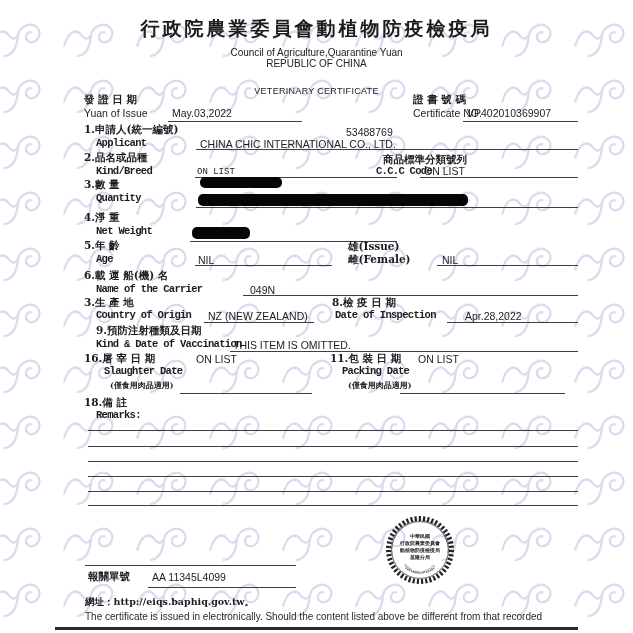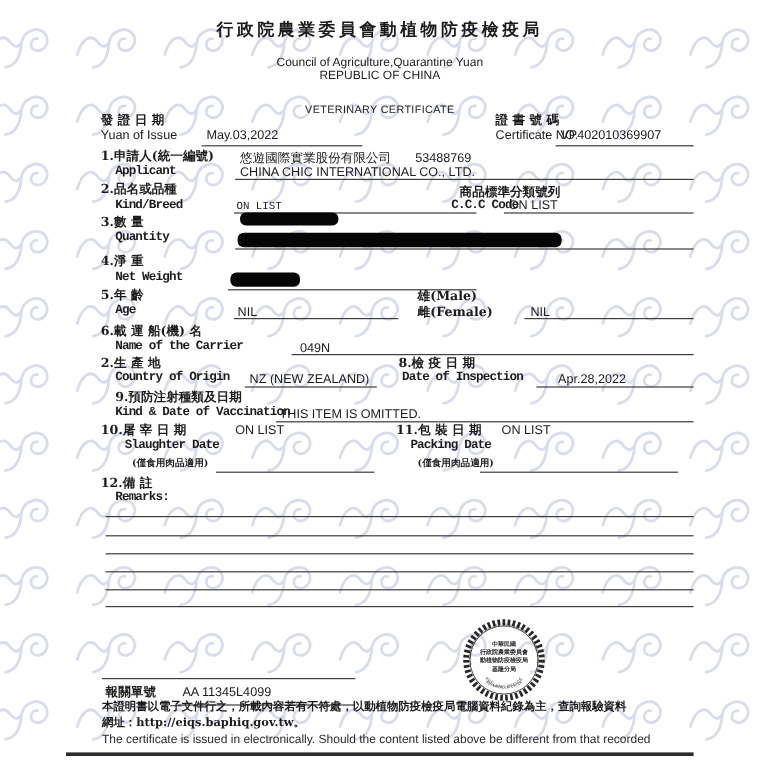--- a/index.html
+++ b/index.html
@@ -3,21 +3,21 @@
 <meta charset="utf-8">
 <style>
   html,body{margin:0;padding:0;background:#ffffff;}
   .page{position:relative;width:633px;height:633px;background:#ffffff;overflow:hidden;
         font-family:"Liberation Sans",sans-serif;color:#1c1c1c;}
   .wm-layer{position:absolute;inset:0;z-index:1;pointer-events:none;}
   .wm{position:absolute;width:58px;height:40px;}
   .content{position:absolute;inset:0;z-index:2;}
   .abs{position:absolute;white-space:nowrap;}
   .hdr{position:absolute;left:55px;width:523px;text-align:center;}
-  .title-zh{font-family:Liberation Mono, monospace;font-weight:bold;font-size:14px;letter-spacing:3px;}
+  .title-zh{font-family:Liberation Mono, monospace;font-weight:bold;font-size:19px;letter-spacing:3px;}
   .doc-zh{font-family:"DejaVu Serif",serif;font-weight:bold;font-size:12.5px;letter-spacing:4px;}
   .hdr-en{font-size:10px;color:#222;}
   .doc-en{font-size:9px;letter-spacing:.3px;color:#222;}
   .zh{font-family:"DejaVu Serif",serif;font-weight:bold;font-size:10.5px;}
   .zh-sm{font-family:"DejaVu Serif",serif;font-weight:bold;font-size:8px;}
   .en{font-family:"Liberation Mono",monospace;font-weight:bold;font-size:10.5px;letter-spacing:-.7px;}
   .en-sans{font-size:10.5px;color:#1c1c1c;}
   .val{font-size:10.5px;}
   .val-mono{font-family:"Liberation Mono",monospace;font-size:9px;}
   .ul{position:absolute;height:0;border-bottom:1.2px solid #3e3e3e;}
@@ -345,21 +345,20 @@
     <span class="abs zh" style="left:84px;top:93px">發 證 日 期</span>
     <span class="abs en-sans" style="left:84px;top:107px">Yuan of Issue</span>
     <span class="abs val" style="left:172px;top:107px">May.03,2022</span>
     <i class="ul" style="left:168px;top:121px;width:134px"></i>
     <span class="abs zh" style="left:413px;top:93px">證 書 號 碼</span>
     <span class="abs en-sans" style="left:413px;top:107px">Certificate NO.</span>
     <span class="abs val" style="left:467px;top:107px">VP402010369907</span>
     <i class="ul" style="left:463px;top:121px;width:115px"></i>
 
     <span class="abs zh" style="left:84px;top:123px">1.申請人(統一編號)</span>
-    <span class="abs zh" style="left:200px;top:125px;font-weight:normal">悠遊國際實業股份有限公司</span>
     <span class="abs val" style="left:346px;top:126px">53488769</span>
     <span class="abs en" style="left:96px;top:137px">Applicant</span>
     <span class="abs val" style="left:200px;top:138px">CHINA CHIC INTERNATIONAL CO., LTD.</span>
     <i class="ul" style="left:196px;top:149px;width:382px"></i>
 
     <span class="abs zh" style="left:84px;top:151px">2.品名或品種</span>
     <span class="abs zh" style="left:383px;top:153px">商品標準分類號列</span>
     <span class="abs en" style="left:96px;top:165px">Kind/Breed</span>
     <span class="abs val-mono" style="left:197px;top:167px">ON LIST</span>
     <i class="ul" style="left:195px;top:177px;width:202px"></i>
@@ -372,59 +371,59 @@
     <span class="abs en" style="left:96px;top:192px">Quantity</span>
     <i class="bar" style="left:198px;top:194px;width:270px;height:12px"></i>
     <i class="ul" style="left:196px;top:207px;width:382px"></i>
 
     <span class="abs zh" style="left:84px;top:211px">4.淨  重</span>
     <span class="abs en" style="left:96px;top:225px">Net Weight</span>
     <i class="bar" style="left:192px;top:227px;width:58px;height:12px"></i>
     <i class="ul" style="left:190px;top:241px;width:207px"></i>
 
     <span class="abs zh" style="left:84px;top:239px">5.年  齡</span>
-    <span class="abs zh" style="left:348px;top:240px">雄(Male)</span>
+    <span class="abs zh" style="left:348px;top:240px">雄(Issue)</span>
     <span class="abs en" style="left:96px;top:253px">Age</span>
     <span class="abs val" style="left:198px;top:254px">NIL</span>
     <i class="ul" style="left:195px;top:265px;width:137px"></i>
     <span class="abs zh" style="left:348px;top:253px">雌(Female)</span>
     <span class="abs val" style="left:442px;top:254px">NIL</span>
     <i class="ul" style="left:437px;top:265px;width:141px"></i>
 
     <span class="abs zh" style="left:84px;top:269px">6.載 運 船(機) 名</span>
     <span class="abs en" style="left:96px;top:283px">Name of the Carrier</span>
     <span class="abs val" style="left:250px;top:284px">049N</span>
     <i class="ul" style="left:243px;top:295px;width:335px"></i>
 
-    <span class="abs zh" style="left:84px;top:296px">2.生  產  地</span>
+    <span class="abs zh" style="left:84px;top:296px">3.生  產  地</span>
     <span class="abs zh" style="left:332px;top:296px">8.檢 疫 日 期</span>
     <span class="abs en" style="left:96px;top:309px">Country of Origin</span>
     <span class="abs val" style="left:208px;top:310px">NZ (NEW ZEALAND)</span>
     <i class="ul" style="left:204px;top:322px;width:110px"></i>
     <span class="abs en" style="left:335px;top:309px">Date of Inspection</span>
     <span class="abs val" style="left:465px;top:310px">Apr.28,2022</span>
     <i class="ul" style="left:447px;top:322px;width:131px"></i>
 
     <span class="abs zh" style="left:96px;top:324px">9.預防注射種類及日期</span>
     <span class="abs en" style="left:96px;top:338px">Kind &amp; Date of Vaccination</span>
     <span class="abs val" style="left:233px;top:339px">THIS ITEM IS OMITTED.</span>
     <i class="ul" style="left:230px;top:351px;width:348px"></i>
 
-    <span class="abs zh" style="left:84px;top:352px">10.屠 宰 日 期</span>
+    <span class="abs zh" style="left:84px;top:352px">16.屠 宰 日 期</span>
     <span class="abs val" style="left:196px;top:353px">ON LIST</span>
     <span class="abs zh" style="left:330px;top:352px">11.包 裝 日 期</span>
     <span class="abs val" style="left:418px;top:353px">ON LIST</span>
     <span class="abs en" style="left:104px;top:365px">Slaughter Date</span>
     <span class="abs en" style="left:342px;top:365px">Packing Date</span>
     <span class="abs zh-sm" style="left:110px;top:380px">(僅食用肉品適用)</span>
     <i class="ul" style="left:180px;top:393px;width:132px"></i>
     <span class="abs zh-sm" style="left:348px;top:380px">(僅食用肉品適用)</span>
     <i class="ul" style="left:400px;top:393px;width:165px"></i>
 
-    <span class="abs zh" style="left:84px;top:396px">12.備  註</span>
+    <span class="abs zh" style="left:84px;top:396px">18.備  註</span>
     <span class="abs en" style="left:96px;top:409px">Remarks:</span>
     <i class="ul" style="left:88px;top:430px;width:490px"></i>
     <i class="ul" style="left:88px;top:446px;width:490px"></i>
     <i class="ul" style="left:88px;top:461px;width:490px"></i>
     <i class="ul" style="left:88px;top:476px;width:490px"></i>
     <i class="ul" style="left:88px;top:491px;width:490px"></i>
     <i class="ul" style="left:88px;top:505px;width:490px"></i>
 
     <svg class="seal" width="74" height="74" viewBox="0 0 74 74">
       <circle cx="37" cy="37" r="31.5" fill="none" stroke="#262626" stroke-width="5" stroke-dasharray="2.2 2"></circle>
@@ -439,18 +438,17 @@
       <text class="seal-center" x="37" y="46">基隆分局</text>
       <text class="seal-office"><textPath href="#seal-arc-office" startOffset="50%" text-anchor="middle">KEELUNG OFFICE</textPath></text>
       <text class="seal-ring"><textPath href="#seal-arc-bot" startOffset="50%" text-anchor="middle">REPUBLIC OF CHINA</textPath></text>
     </svg>
 
     <i class="ul" style="left:85px;top:565px;width:211px"></i>
     <span class="abs zh" style="left:88px;top:570px">報關單號</span>
     <span class="abs val" style="left:152px;top:571px">AA 11345L4099</span>
     <i class="ul" style="left:148px;top:587px;width:148px"></i>
 
-    <span class="abs foot-zh" style="left:85px;top:583px">本證明書以電子文件行之，所載內容若有不符處，以動植物防疫檢疫局電腦資料紀錄為主，查詢報驗資料</span>
     <span class="abs foot-zh" style="left:85px;top:596px">網址：http://eiqs.baphiq.gov.tw。</span>
     <span class="abs foot-en" style="left:85px;top:611px">The certificate is issued in electronically. Should the content listed above be different from that recorded</span>
     <i class="rule" style="left:55px;top:627px;width:523px;height:2.5px"></i>
   </div>
 </div>
 
 </body></html>

